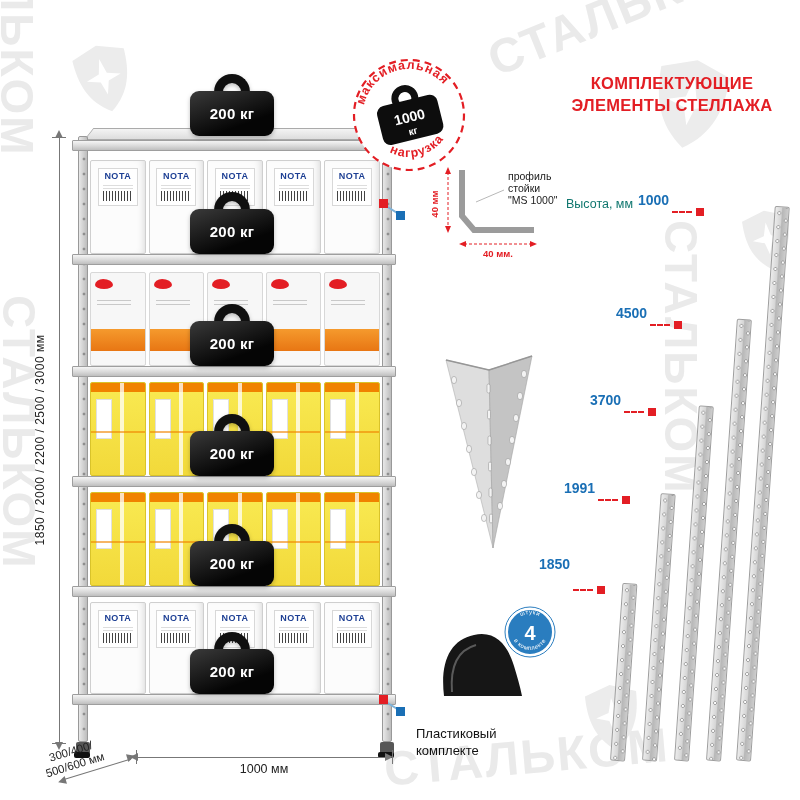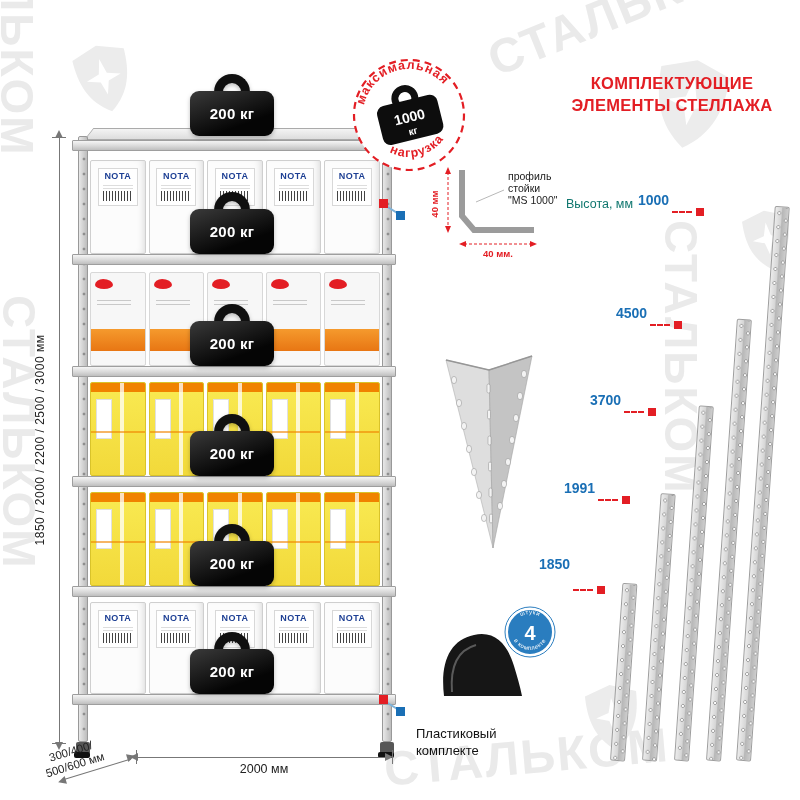--- a/index.html
+++ b/index.html
@@ -401,21 +401,21 @@
   <div class="arr arr-down"></div>
   <div class="tick" style="left:52px;top:137px;width:14px;height:1px"></div>
   <div class="tick" style="left:52px;top:743px;width:14px;height:1px"></div>
   <div class="dim-label-v">1850 / 2000 / 2200 / 2500 / 3000 мм</div>
 
   <div class="dim-line-h"></div>
   <div class="arr arr-left"></div>
   <div class="arr arr-right"></div>
   <div class="tick" style="left:136px;top:750px;width:1px;height:14px"></div>
   <div class="tick" style="left:392px;top:750px;width:1px;height:14px"></div>
-  <div class="dim-label-h">2000 мм</div>
+  <div class="dim-label-h">1000 мм</div>
 
   <div class="dim-line-d"></div>
   <div class="arr arr-dl"></div>
   <div class="arr arr-dr"></div>
   <div class="dim-label-d">
     <span>300/400/</span>
     <span>500/600 мм</span>
   </div>
 
   <svg class="profile-svg" width="140" height="100" viewBox="0 0 140 100">

